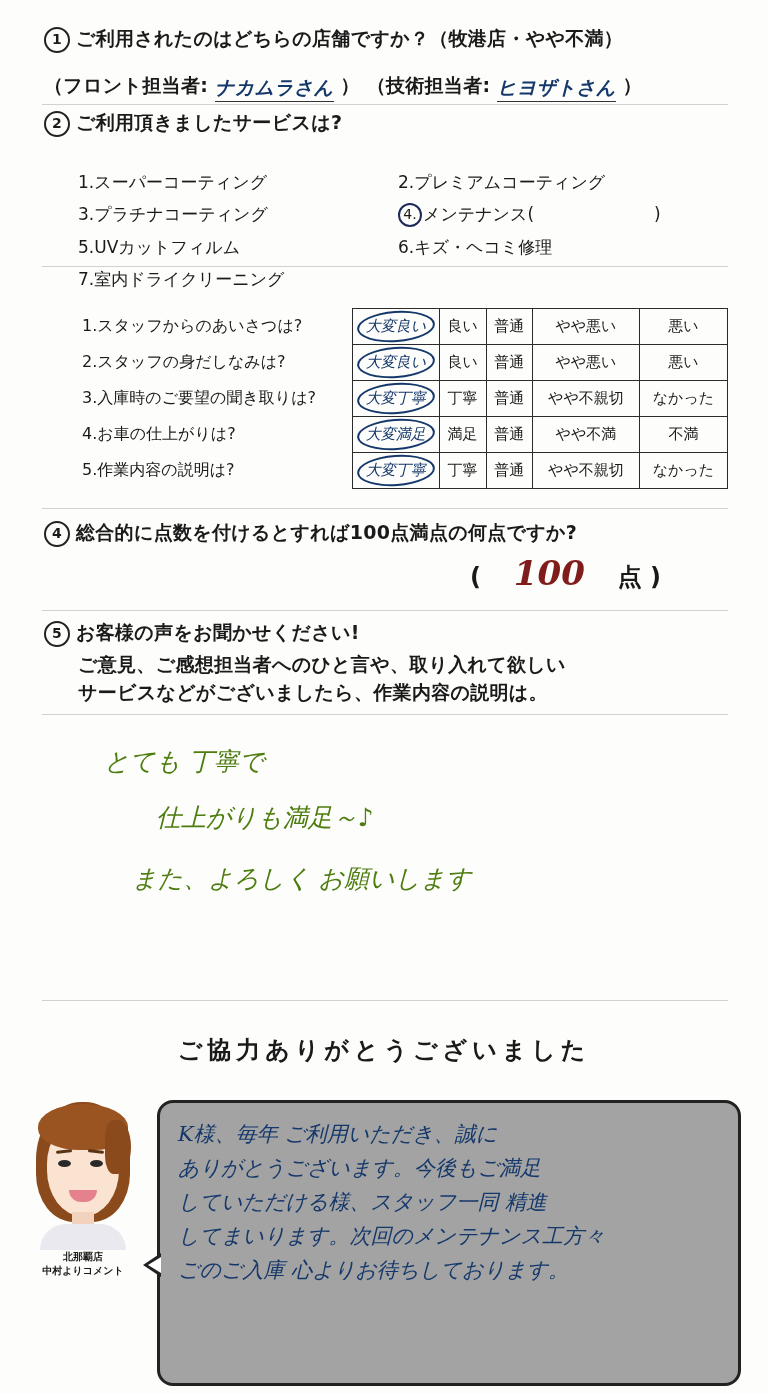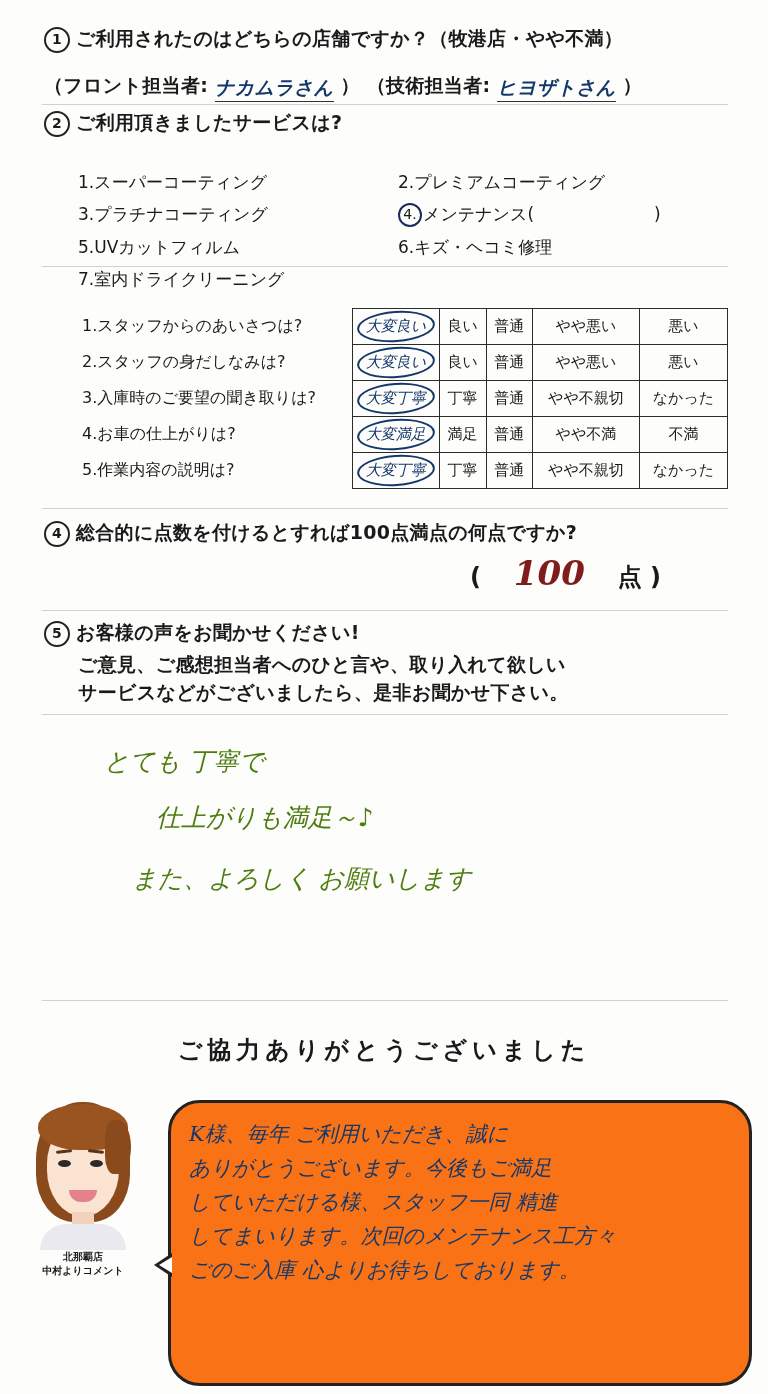--- a/index.html
+++ b/index.html
@@ -267,27 +267,27 @@
     border-radius: 40px 40px 0 0;
   }
   #avatar-caption {
     font-size: 10px;
     line-height: 1.35;
     margin-top: 2px;
     font-weight: bold;
   }
   #staff-bubble {
     position: absolute;
-    left: 168px;
+    left: 157px;
     top: 1100px;
     width: 578px;
     height: 280px;
     border: 3px solid #222;
-    border-radius: 32px;
-    background: #f97316;
+    border-radius: 16px;
+    background: #a3a3a3;
   }
   #staff-bubble .tail {
     position: absolute;
     left: -17px;
     top: 150px;
     width: 0; height: 0;
     border-top: 12px solid transparent;
     border-bottom: 12px solid transparent;
     border-right: 18px solid #222;
   }
@@ -414,21 +414,21 @@
     <span class="val">100</span>
     <span>点</span>
     <span>)</span>
   </div>
   <div class="rule" style="top:610px;"></div>
 
   <div id="q5" class="qline">
     <span class="q-num">5</span><span>お客様の声をお聞かせください!</span>
   </div>
   <div id="q5-l2" class="qline">ご意見、ご感想担当者へのひと言や、取り入れて欲しい</div>
-  <div id="q5-l3" class="qline">サービスなどがございましたら、是非お聞かせ下さい。</div>
+  <div id="q5-l3" class="qline">サービスなどがございましたら、作業内容の説明は。</div>
   <div class="rule" style="top:714px;"></div>
 
   <div id="free-comment">
     <div class="l1">とても 丁寧で</div>
     <div class="l2">仕上がりも満足～♪</div>
     <div class="l3">また、よろしく お願いします</div>
   </div>
 
   <div class="rule" style="top:1000px;"></div>
 

